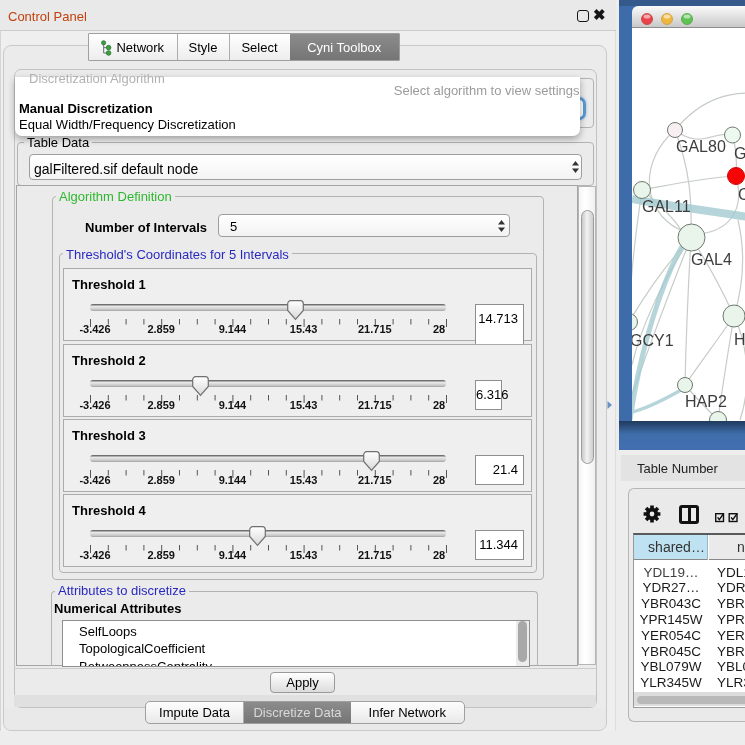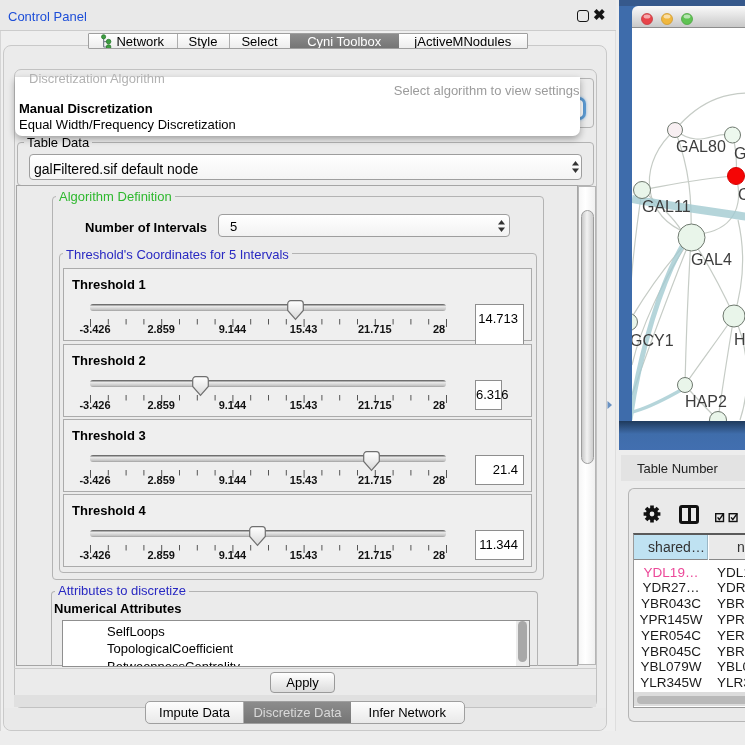--- a/index.html
+++ b/index.html
@@ -7,40 +7,39 @@
   .abs{position:absolute;}
   .grp{position:absolute;border:1px solid #b3b3b3;border-radius:4px;}
   .grplabel{position:absolute;background:#ebebeb;padding:0 3px;font-size:13px;line-height:13px;}
 </style>
 </head>
 <body>
 
 <div class="abs" id="cpwin" style="left:0;top:0;width:616px;height:731px;background:#efefef;border-right:1px solid #dedede;border-left:1px solid #d5d5d5;box-sizing:border-box;"></div>
 
 <div class="abs" style="left:0;top:0;width:616px;height:30px;background:#e9e9e9;border-bottom:1px solid #cccccc;"></div>
-<div class="abs" style="left:8px;top:9px;font-size:13px;color:#1d4ed8;">Control Panel</div>
+<div class="abs" style="left:8px;top:9px;font-size:13px;color:#c2410c;">Control Panel</div>
 
 <div class="abs" style="left:577px;top:10px;width:10px;height:9.5px;border:1.5px solid #151515;border-radius:3px;"></div>
 <div class="abs" style="left:593px;top:6px;font-size:15px;font-weight:bold;color:#151515;">✖</div>
 
-<div class="abs" style="left:88px;top:33px;height:16px;z-index:5;display:flex;border:1px solid #9f9f9f;border-radius:1px;overflow:hidden;background:linear-gradient(180deg,#ffffff,#ededed);font-size:13px;box-sizing:border-box;">
+<div class="abs" style="left:88px;top:33px;height:28px;z-index:5;display:flex;border:1px solid #9f9f9f;border-radius:1px;overflow:hidden;background:linear-gradient(180deg,#ffffff,#ededed);font-size:13px;box-sizing:border-box;">
   <div style="width:88.5px;display:flex;align-items:center;justify-content:center;border-right:1px solid #adadad;box-sizing:border-box;">
     <svg width="11" height="16" viewBox="0 0 11 16" style="margin-right:4px;margin-top:1px;">
       <line x1="2.6" y1="3" x2="2.6" y2="13" stroke="#7a8491" stroke-width="1.2"></line>
       <line x1="2.6" y1="7.6" x2="7.4" y2="7.6" stroke="#7a8491" stroke-width="1.2"></line>
       <line x1="2.6" y1="13" x2="7.4" y2="13" stroke="#7a8491" stroke-width="1.2"></line>
       <circle cx="2.6" cy="2.8" r="2.1" fill="#3d9e41" stroke="#2c7a30" stroke-width="0.8"></circle>
       <circle cx="7.6" cy="7.6" r="2.3" fill="#3d9e41" stroke="#2c7a30" stroke-width="0.8"></circle>
       <circle cx="7.6" cy="13" r="2.3" fill="#3d9e41" stroke="#2c7a30" stroke-width="0.8"></circle>
     </svg>
     Network</div>
   <div style="width:52px;display:flex;align-items:center;justify-content:center;border-right:1px solid #adadad;box-sizing:border-box;">Style</div>
   <div style="width:60px;display:flex;align-items:center;justify-content:center;box-sizing:border-box;">Select</div>
   <div style="width:109.5px;display:flex;align-items:center;justify-content:center;background:linear-gradient(180deg,#8c8c8c,#757575);color:#fff;box-sizing:border-box;">Cyni Toolbox</div>
-  <div style="width:127.5px;display:flex;align-items:center;justify-content:center;box-sizing:border-box;">jActiveMNodules</div>
 </div>
 
 <div class="abs" style="left:3px;top:45px;width:604px;height:686px;background:#ebebeb;border:1px solid #c9c9c9;border-radius:8px;box-sizing:border-box;"></div>
 
 <div class="abs" style="left:13.5px;top:69px;width:583.5px;height:639px;border:1px solid #c2c2c2;border-radius:7px;box-sizing:border-box;"></div>
 
 <div class="grp" style="left:20px;top:78px;width:572px;height:48px;"></div>
 
 <div class="abs" style="left:400px;top:97px;width:186px;height:23px;background:#fff;border:3.2px solid #5c9ad2;border-radius:7px;box-sizing:border-box;box-shadow:0 0 3px #8ab7e0;"></div>
 
@@ -243,21 +242,21 @@
           <stop offset="0.5" stop-color="#ececec"></stop>
           <stop offset="1" stop-color="#d8d8d8"></stop>
         </linearGradient>
       </defs>
 </svg></div>
 <div class="abs" style="left:475px;top:530px;width:49px;height:30px;background:#fff;border:1px solid #8e8e8e;box-sizing:border-box;font-size:13px;text-align:right;line-height:28px;padding-right:5px;">11.344</div>
 
 <div class="grp" style="left:51px;top:591px;width:485px;height:74px;border-radius:4px 4px 0 0;border-bottom:none;"></div>
 <div class="grplabel" style="left:55px;top:584px;color:#2929c2;">Attributes to discretize</div>
 <div class="abs" style="left:54px;top:601px;font-size:13px;font-weight:bold;">Numerical Attributes</div>
-<div class="abs" style="left:62px;top:620px;width:468px;height:47px;background:#fff;border:1px solid #8f8f8f;box-sizing:border-box;overflow:hidden;padding-left:28px;">
+<div class="abs" style="left:62px;top:620px;width:468px;height:47px;background:#fff;border:1px solid #8f8f8f;box-sizing:border-box;overflow:hidden;">
   <div style="font-size:13px;margin:2px 0 0 16px;line-height:17.4px;">SelfLoops<br>TopologicalCoefficient<br>BetweennessCentrality</div>
 </div>
 <div class="abs" style="left:516px;top:621px;width:13px;height:45px;background:#ececec;"></div>
 <div class="abs" style="left:518px;top:621px;width:9px;height:41px;background:#a8a8a8;border-radius:4.5px;"></div>
 
 <div class="abs" style="left:14px;top:668px;width:582px;height:1px;background:#cccccc;"></div>
 <div class="abs" style="left:270px;top:672px;width:65px;height:21px;background:linear-gradient(180deg,#ffffff,#dcdcdc);border:1px solid #9a9a9a;border-radius:4px;box-sizing:border-box;text-align:center;font-size:13px;line-height:19px;">Apply</div>
 
 <div class="abs" style="left:14px;top:695px;width:582px;height:12px;background:#e0e0e0;"></div>
 <div class="abs" style="left:4px;top:708px;width:602px;height:22px;background:#e9e9e9;border-radius:0 0 8px 8px;"></div>
@@ -361,21 +360,21 @@
 <div class="abs" style="left:715px;top:509px;"><svg width="24" height="10" viewBox="0 0 24 10">
 <rect x="0.7" y="0.7" width="7.8" height="7.8" fill="none" stroke="#111" stroke-width="1.4"></rect>
 <path d="M2.6 4.4 L4.3 6.6 L8.6 0.6" fill="none" stroke="#111" stroke-width="1.5"></path>
 <rect x="14.2" y="0.7" width="7.8" height="7.8" fill="none" stroke="#111" stroke-width="1.4"></rect>
 <path d="M16.1 4.4 L17.8 6.6 L22.1 0.6" fill="none" stroke="#111" stroke-width="1.5"></path>
 </svg></div>
 
 <div class="abs" style="left:633px;top:532.5px;width:112px;height:175px;background:#fff;border:1px solid #9a9a9a;border-top:2px solid #5a5a5a;border-right:none;box-sizing:border-box;overflow:hidden;">
   <div style="position:absolute;left:0;top:0;width:74px;height:25px;background:#bfe2f2;border-right:1px solid #9ab7c6;border-bottom:1px solid #888;box-sizing:border-box;text-align:center;font-size:14px;color:#333;line-height:24px;padding-left:12px;">shared…</div>
   <div style="position:absolute;left:75px;top:0;width:37px;height:25px;background:#eaeaea;border-bottom:1px solid #888;box-sizing:border-box;font-size:14px;color:#333;line-height:24px;padding-left:28px;">na</div>
-  <div style="position:absolute;left:0;top:30.0px;width:74px;text-align:center;font-size:13.5px;color:#ec4899;">YDL19…</div>
+  <div style="position:absolute;left:0;top:30.0px;width:74px;text-align:center;font-size:13.5px;color:#404040;">YDL19…</div>
 <div style="position:absolute;left:83px;top:30.0px;font-size:13.5px;color:#1a1a1a;white-space:nowrap;">YDL194W</div>
 <div style="position:absolute;left:0;top:45.8px;width:74px;text-align:center;font-size:13.5px;color:#1a1a1a;">YDR27…</div>
 <div style="position:absolute;left:83px;top:45.8px;font-size:13.5px;color:#1a1a1a;white-space:nowrap;">YDR277C</div>
 <div style="position:absolute;left:0;top:61.6px;width:74px;text-align:center;font-size:13.5px;color:#1a1a1a;">YBR043C</div>
 <div style="position:absolute;left:83px;top:61.6px;font-size:13.5px;color:#1a1a1a;white-space:nowrap;">YBR043C</div>
 <div style="position:absolute;left:0;top:77.4px;width:74px;text-align:center;font-size:13.5px;color:#1a1a1a;">YPR145W</div>
 <div style="position:absolute;left:83px;top:77.4px;font-size:13.5px;color:#1a1a1a;white-space:nowrap;">YPR145W</div>
 <div style="position:absolute;left:0;top:93.2px;width:74px;text-align:center;font-size:13.5px;color:#1a1a1a;">YER054C</div>
 <div style="position:absolute;left:83px;top:93.2px;font-size:13.5px;color:#1a1a1a;white-space:nowrap;">YER054C</div>
 <div style="position:absolute;left:0;top:109.0px;width:74px;text-align:center;font-size:13.5px;color:#1a1a1a;">YBR045C</div>

